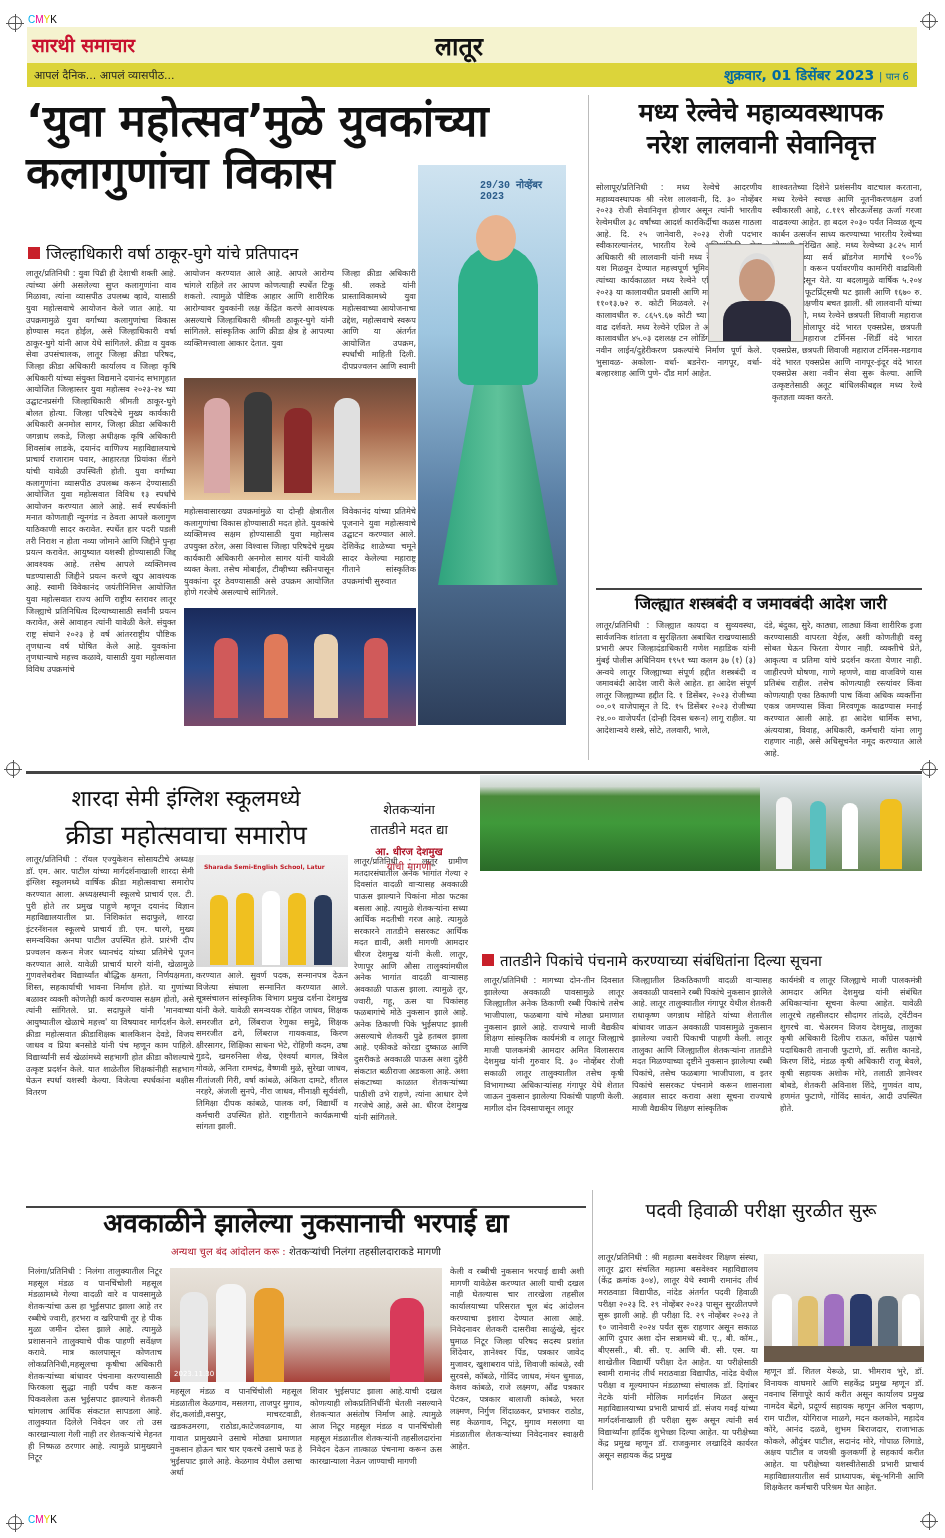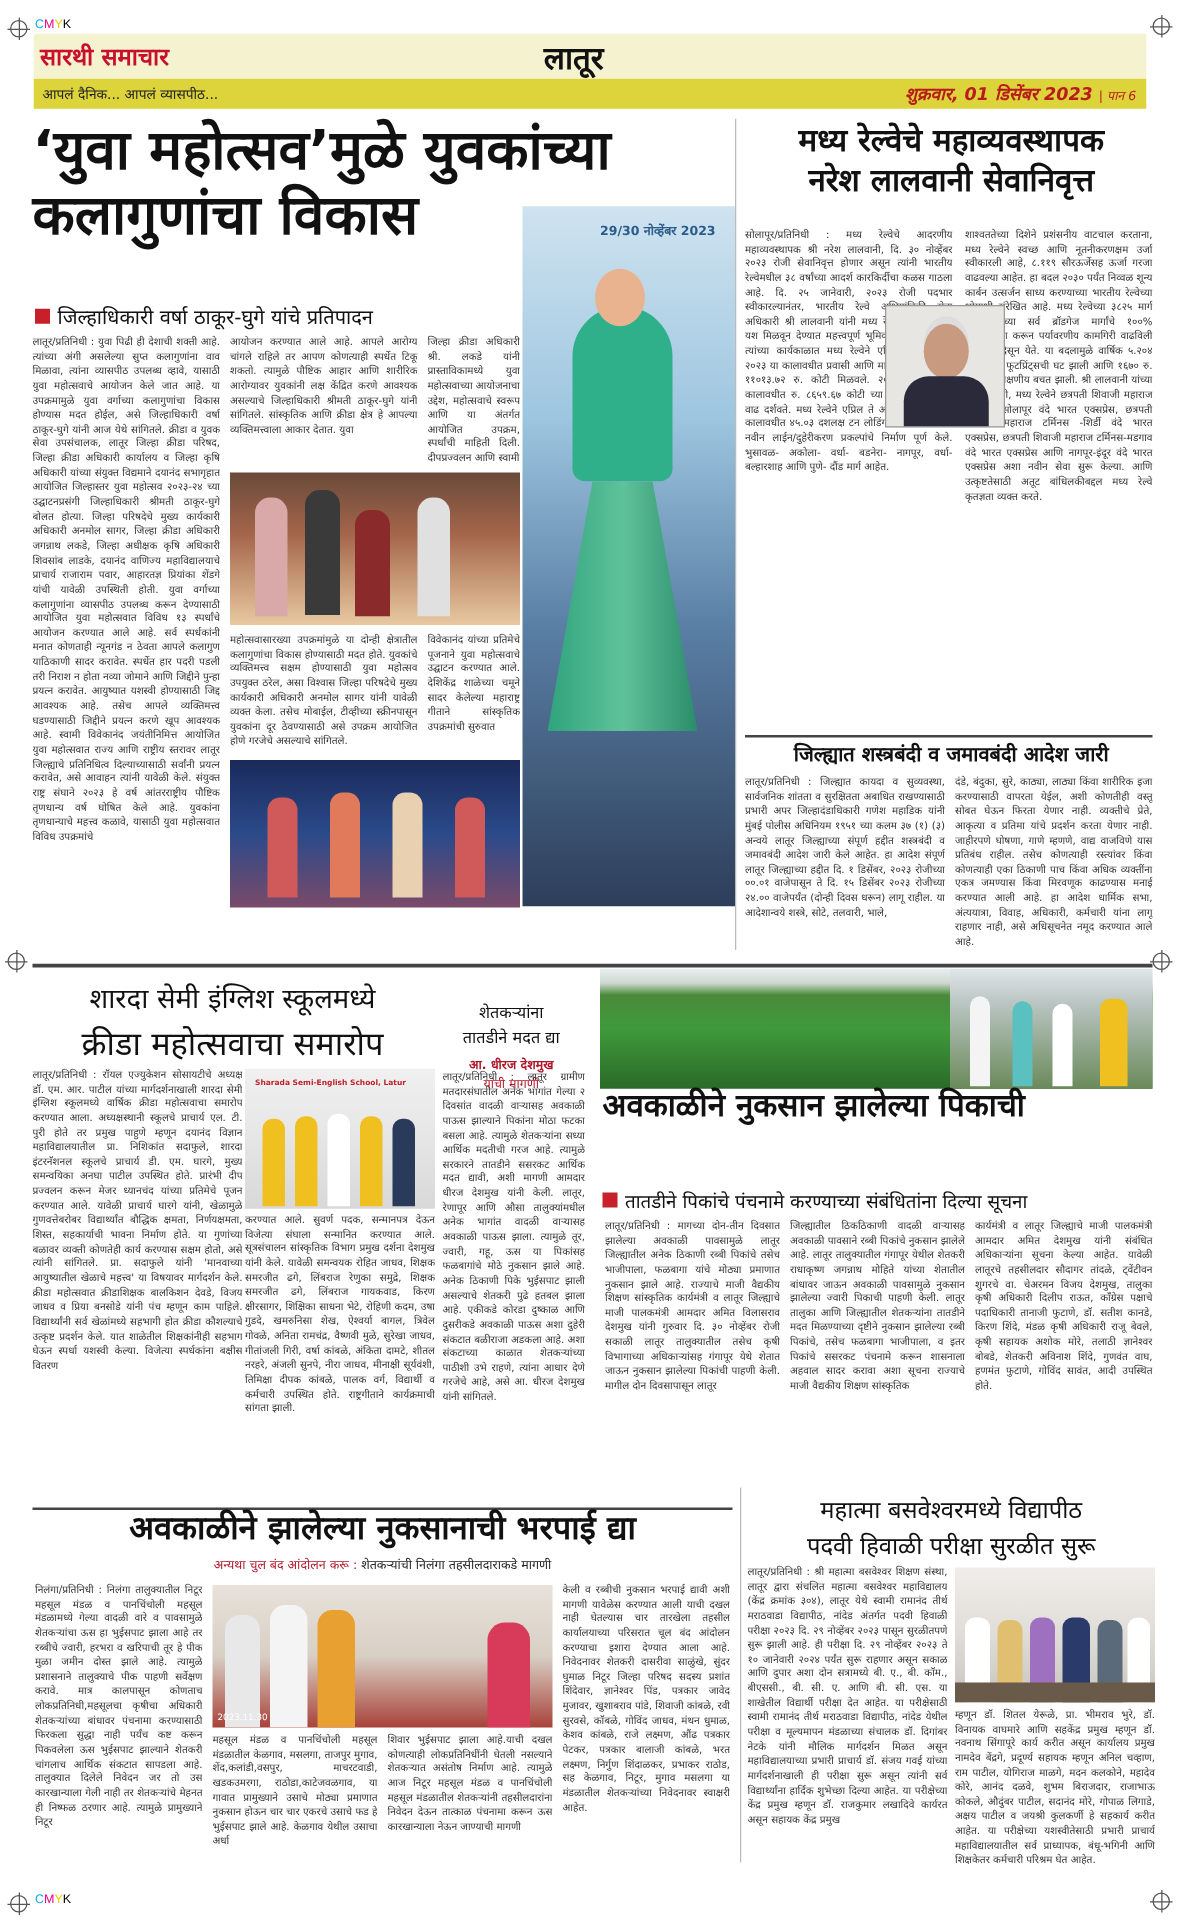--- a/index.html
+++ b/index.html
@@ -8,21 +8,21 @@
 .cmyk{font-size:10px;font-family:"Liberation Sans",sans-serif;}
 .cmyk .c{color:#00aeef}.cmyk .m{color:#ec008c}.cmyk .y{color:#e8d000}.cmyk .k{color:#000}
 .reg{width:14px;height:14px;border:1px solid #555;border-radius:50%;}
 .reg:before{content:"";position:absolute;left:-3px;right:-3px;top:6px;height:1px;background:#555;}
 .reg:after{content:"";position:absolute;top:-3px;bottom:-3px;left:6px;width:1px;background:#555;}
 .mast{left:27px;top:27px;width:890px;height:36px;background:#f5f3cf;}
 .brand{left:32px;top:32px;font-size:19px;font-weight:bold;color:#c8102e;}
 .city{left:435px;top:28px;font-size:25px;font-weight:bold;color:#111;}
 .band{left:27px;top:63px;width:890px;height:24px;background:#dcd43a;}
 .tag{left:34px;top:67px;font-size:11px;color:#222;}
-.date{right:36px;top:65px;font-size:14px;font-weight:bold;color:#b91c1c;font-style:italic;}
+.date{right:36px;top:65px;font-size:14px;font-weight:bold;color:#0369a1;}
 .date .pg{font-size:10px;font-weight:normal;}
 .h1{font-weight:900;color:#111;line-height:1.05;}
 .txt{font-size:8.2px;line-height:1.42;color:#333;text-align:justify;overflow:hidden;}
 .sub{font-size:16px;color:#111;display:flex;align-items:center;gap:6px;}
 .sq{width:12px;height:12px;background:#c8202a;display:inline-block;}
 .photo{overflow:hidden;}
 .rule{height:3px;background:#444;}
 .vr{width:1px;background:#bbb;}
 .red{color:#b0182a;}
 </style>
@@ -51,21 +51,21 @@
 
 <div class="abs h1" style="left:26px;top:98px;width:560px;font-size:44px;">
   <div>‘युवा महोत्सव’मुळे युवकांच्या</div>
   <div style="margin-top:6px;">कलागुणांचा विकास</div>
 </div>
 <div class="abs sub" style="left:28px;top:242px;width:400px;">
   <span class="sq"></span>
     <span>जिल्हाधिकारी वर्षा ठाकूर-घुगे यांचे प्रतिपादन</span>
 </div>
 
-<div class="abs photo" style="left:418px;top:165px;width:170px;height:560px;background:linear-gradient(180deg,#cfe3f0 0%,#9ec6e0 30%,#5a7fa5 60%,#2d3e5a 100%);">
+<div class="abs photo" style="left:418px;top:165px;width:148px;height:560px;background:linear-gradient(180deg,#cfe3f0 0%,#9ec6e0 30%,#5a7fa5 60%,#2d3e5a 100%);font-family:Liberation Mono, monospace;">
   <div class="abs" style="left:62px;top:12px;font-size:10px;color:#2b5c8a;font-weight:bold;">29/30 नोव्हेंबर 2023</div>
   <div class="abs" style="left:40px;top:80px;width:80px;height:140px;background:#2fb08a;border-radius:40px 40px 10px 10px;"></div>
   <div class="abs" style="left:58px;top:50px;width:40px;height:46px;background:#e9b38f;border-radius:50%;"></div>
   <div class="abs" style="left:20px;top:220px;width:120px;height:200px;background:linear-gradient(90deg,#2fa37d,#5ec29a,#2b8c6b);clip-path:polygon(30% 0,70% 0,100% 100%,0 100%);"></div>
 </div>
 
 <div class="abs txt" style="left:26px;top:268px;width:150px;height:508px;">लातूर/प्रतिनिधी : युवा पिढी ही देशाची शक्ती आहे. त्यांच्या अंगी असलेल्या सुप्त कलागुणांना वाव मिळावा, त्यांना व्यासपीठ उपलब्ध व्हावे, यासाठी युवा महोत्सवाचे आयोजन केले जात आहे. या उपक्रमामुळे युवा वर्गाच्या कलागुणांचा विकास होण्यास मदत होईल, असे जिल्हाधिकारी वर्षा ठाकूर-घुगे यांनी आज येथे सांगितले. क्रीडा व युवक सेवा उपसंचालक, लातूर जिल्हा क्रीडा परिषद, जिल्हा क्रीडा अधिकारी कार्यालय व जिल्हा कृषि अधिकारी यांच्या संयुक्त विद्यमाने दयानंद सभागृहात आयोजित जिल्हास्तर युवा महोत्सव २०२३-२४ च्या उद्घाटनप्रसंगी जिल्हाधिकारी श्रीमती ठाकूर-घुगे बोलत होत्या. जिल्हा परिषदेचे मुख्य कार्यकारी अधिकारी अनमोल सागर, जिल्हा क्रीडा अधिकारी जगन्नाथ लकडे, जिल्हा अधीक्षक कृषि अधिकारी शिवसांब लाडके, दयानंद वाणिज्य महाविद्यालयाचे प्राचार्य राजाराम पवार, आहारतज्ञ प्रियांका शेंडगे यांची यावेळी उपस्थिती होती. युवा वर्गाच्या कलागुणांना व्यासपीठ उपलब्ध करून देण्यासाठी आयोजित युवा महोत्सवात विविध १३ स्पर्धांचे आयोजन करण्यात आले आहे. सर्व स्पर्धकांनी मनात कोणताही न्यूनगंड न ठेवता आपले कलागुण याठिकाणी सादर करावेत. स्पर्धेत हार पदरी पडली तरी निराश न होता नव्या जोमाने आणि जिद्दीने पुन्हा प्रयत्न करावेत. आयुष्यात यशस्वी होण्यासाठी जिद्द आवश्यक आहे. तसेच आपले व्यक्तिमत्त्व घडण्यासाठी जिद्दीने प्रयत्न करणे खूप आवश्यक आहे. स्वामी विवेकानंद जयंतीनिमित्त आयोजित युवा महोत्सवात राज्य आणि राष्ट्रीय स्तरावर लातूर जिल्ह्याचे प्रतिनिधित्व दिल्याच्यासाठी सर्वांनी प्रयत्न करावेत, असे आवाहन त्यांनी यावेळी केले. संयुक्त राष्ट्र संघाने २०२३ हे वर्ष आंतरराष्ट्रीय पौष्टिक तृणधान्य वर्ष घोषित केले आहे. युवकांना तृणधान्याचे महत्त्व कळावे, यासाठी युवा महोत्सवात विविध उपक्रमांचे</div>
 <div class="abs txt" style="left:184px;top:268px;width:150px;height:110px;">आयोजन करण्यात आले आहे. आपले आरोग्य चांगले राहिले तर आपण कोणत्याही स्पर्धेत टिकू शकतो. त्यामुळे पौष्टिक आहार आणि शारीरिक आरोग्यावर युवकांनी लक्ष केंद्रित करणे आवश्यक असल्याचे जिल्हाधिकारी श्रीमती ठाकूर-घुगे यांनी सांगितले. सांस्कृतिक आणि क्रीडा क्षेत्र हे आपल्या व्यक्तिमत्त्वाला आकार देतात. युवा</div>
 <div class="abs txt" style="left:342px;top:268px;width:74px;height:110px;">जिल्हा क्रीडा अधिकारी श्री. लकडे यांनी प्रास्ताविकामध्ये युवा महोत्सवाच्या आयोजनाचा उद्देश, महोत्सवाचे स्वरूप आणि या अंतर्गत आयोजित उपक्रम, स्पर्धांची माहिती दिली. दीपप्रज्वलन आणि स्वामी</div>
 <div class="abs photo" style="left:184px;top:378px;width:232px;height:122px;background:linear-gradient(180deg,#6a4a3a 0%,#a4654a 40%,#e8c9a0 100%);">
@@ -127,21 +127,20 @@
 <div class="abs txt" style="left:354px;top:856px;width:114px;height:348px;">लातूर/प्रतिनिधी : लातूर ग्रामीण मतदारसंघातील अनेक भागांत गेल्या २ दिवसांत वादळी वाऱ्यासह अवकाळी पाऊस झाल्याने पिकांना मोठा फटका बसला आहे. त्यामुळे शेतकऱ्यांना सध्या आर्थिक मदतीची गरज आहे. त्यामुळे सरकारने तातडीने ससरकट आर्थिक मदत द्यावी, अशी मागणी आमदार धीरज देशमुख यांनी केली. लातूर, रेणापूर आणि औसा तालुक्यांमधील अनेक भागांत वादळी वाऱ्यासह अवकाळी पाऊस झाला. त्यामुळे तूर, ज्वारी, गहू, ऊस या पिकांसह फळबागांचे मोठे नुकसान झाले आहे. अनेक ठिकाणी पिके भुईसपाट झाली असल्याचे शेतकरी पुढे हतबल झाला आहे. एकीकडे कोरडा दुष्काळ आणि दुसरीकडे अवकाळी पाऊस अशा दुहेरी संकटात बळीराजा अडकला आहे. अशा संकटाच्या काळात शेतकऱ्यांच्या पाठीशी उभे राहणे, त्यांना आधार देणे गरजेचे आहे, असे आ. धीरज देशमुख यांनी सांगितले.</div>
 
 <div class="abs photo" style="left:480px;top:775px;width:442px;height:96px;background:linear-gradient(180deg,#e8eef0 0%,#cfd8d0 12%,#4a8a3a 22%,#3f9a3a 50%,#2a6a28 100%);">
   <div class="abs" style="left:280px;top:0;width:162px;height:96px;background:linear-gradient(180deg,#dfe6e8 0%,#b8c4c0 30%,#6a8a5a 100%);"></div>
   <div class="abs" style="left:296px;top:22px;width:16px;height:72px;background:#f4f4f4;border-radius:8px 8px 0 0;"></div>
   <div class="abs" style="left:330px;top:26px;width:16px;height:68px;background:#5ac0c0;border-radius:8px 8px 0 0;"></div>
   <div class="abs" style="left:362px;top:28px;width:16px;height:66px;background:#ffffff;border-radius:8px 8px 0 0;"></div>
   <div class="abs" style="left:400px;top:24px;width:22px;height:70px;background:#f0c020;border-radius:8px 8px 0 0;"></div>
 </div>
 <div class="abs h1" style="left:482px;top:872px;width:440px;font-size:25px;font-weight:bold;">
-  <div>अवकाळीने नुकसान झालेल्या पिकाची</div>
 </div>
 <div class="abs sub" style="left:482px;top:950px;width:440px;font-size:15px;">
   <span class="sq"></span>
     <span>तातडीने पिकांचे पंचनामे करण्याच्या संबंधितांना दिल्या सूचना</span>
 </div>
 <div class="abs txt" style="left:484px;top:975px;width:140px;height:230px;">लातूर/प्रतिनिधी : मागच्या दोन-तीन दिवसात झालेल्या अवकाळी पावसामुळे लातूर जिल्ह्यातील अनेक ठिकाणी रब्बी पिकांचे तसेच भाजीपाला, फळबागा यांचे मोठ्या प्रमाणात नुकसान झाले आहे. राज्याचे माजी वैद्यकीय शिक्षण सांस्कृतिक कार्यमंत्री व लातूर जिल्ह्याचे माजी पालकमंत्री आमदार अमित विलासराव देशमुख यांनी गुरुवार दि. ३० नोव्हेंबर रोजी सकाळी लातूर तालुक्यातील तसेच कृषी विभागाच्या अधिकाऱ्यांसह गंगापूर येथे शेतात जाऊन नुकसान झालेल्या पिकांची पाहणी केली. मागील दोन दिवसापासून लातूर</div>
 <div class="abs txt" style="left:632px;top:975px;width:140px;height:230px;">जिल्ह्यातील ठिकठिकाणी वादळी वाऱ्यासह अवकाळी पावसाने रब्बी पिकांचे नुकसान झालेले आहे. लातूर तालुक्यातील गंगापूर येथील शेतकरी राधाकृष्ण जगन्नाथ मोहिते यांच्या शेतातील बांधावर जाऊन अवकाळी पावसामुळे नुकसान झालेल्या ज्वारी पिकाची पाहणी केली. लातूर तालुका आणि जिल्ह्यातील शेतकऱ्यांना तातडीने मदत मिळण्याच्या दृष्टीने नुकसान झालेल्या रब्बी पिकांचे, तसेच फळबागा भाजीपाला, व इतर पिकांचे ससरकट पंचनामे करून शासनाला अहवाल सादर करावा अशा सूचना राज्याचे माजी वैद्यकीय शिक्षण सांस्कृतिक</div>
 <div class="abs txt" style="left:780px;top:975px;width:142px;height:230px;">कार्यमंत्री व लातूर जिल्ह्याचे माजी पालकमंत्री आमदार अमित देशमुख यांनी संबंधित अधिकाऱ्यांना सूचना केल्या आहेत. यावेळी लातूरचे तहसीलदार सौदागर तांदळे, ट्वेंटीवन शुगरचे वा. चेअरमन विजय देशमुख, तालुका कृषी अधिकारी दिलीप राऊत, काँग्रेस पक्षाचे पदाधिकारी तानाजी फुटाणे, डॉ. सतीश कानडे, किरण शिंदे, मंडळ कृषी अधिकारी राजू बेवले, कृषी सहायक अशोक मोरे, तलाठी ज्ञानेश्वर बोबडे, शेतकरी अविनाश शिंदे, गुणवंत वाघ, हणमंत फुटाणे, गोविंद सावंत, आदी उपस्थित होते.</div>
 
 <div class="abs rule" style="left:26px;top:1206px;width:560px;height:2px;"></div>
@@ -159,21 +158,20 @@
   <div class="abs" style="left:220px;top:30px;width:34px;height:84px;background:#d83a5a;border-radius:14px 14px 0 0;"></div>
   <div class="abs" style="left:4px;top:102px;font-size:7px;color:#fff;">2023.11.30</div>
 </div>
 <div class="abs txt" style="left:170px;top:1386px;width:132px;height:106px;">महसूल मंडळ व पानचिंचोली महसूल मंडळातील केळगाव, मसलगा, ताजपुर मुगाव, शेंद,कलांडी,वसपुर, माचरटवाडी, खडकउमरगा, राठोडा,काटेजवळगाव, या गावात प्रामुख्याने उसाचे मोठ्या प्रमाणात नुकसान होऊन चार चार एकरचे उसाचे फड हे भुईसपाट झाले आहे. केळगाव येथील उसाचा अर्धा</div>
 <div class="abs txt" style="left:310px;top:1386px;width:132px;height:106px;">शिवार भुईसपाट झाला आहे.याची दखल कोणत्याही लोकप्रतिनिधींनी घेतली नसल्याने शेतकऱ्यात असंतोष निर्माण आहे. त्यामुळे आज निटूर महसूल मंडळ व पानचिंचोली महसूल मंडळातील शेतकऱ्यांनी तहसीलदारांना निवेदन देऊन तात्काळ पंचनामा करून ऊस कारखान्याला नेऊन जाण्याची मागणी</div>
 <div class="abs txt" style="left:450px;top:1266px;width:134px;height:226px;">केली व रब्बीची नुकसान भरपाई द्यावी अशी मागणी यावेळेस करण्यात आली याची दखल नाही घेतल्यास चार तारखेला तहसील कार्यालयाच्या परिसरात चूल बंद आंदोलन करण्याचा इशारा देण्यात आला आहे. निवेदनावर शेतकरी दासरीवा साळुंखे, सुंदर घुमाळ निटूर जिल्हा परिषद सदस्य प्रशांत शिंदेवार, ज्ञानेश्वर पिंड, पत्रकार जावेद मुजावर, खुशाबराव पांडे, शिवाजी कांबळे, रवी सुरवसे, कॉबळे, गोविंद जाधव, मंथन धुमाळ, केशव कांबळे, राजे लक्ष्मण, औंढ पत्रकार पेटकर, पत्रकार बालाजी कांबळे, भरत लक्ष्मण, निर्गुण शिंदाळकर, प्रभाकर राठोड, सह केळगाव, निटूर, मुगाव मसलगा या मंडळातील शेतकऱ्यांच्या निवेदनावर स्वाक्षरी आहेत.</div>
 
 <div class="abs vr" style="left:592px;top:1190px;height:300px;"></div>
 
 <div class="abs" style="left:598px;top:1194px;width:326px;text-align:center;color:#111;">
-  <div style="font-size:19px;">महात्मा बसवेश्वरमध्ये विद्यापीठ</div>
   <div style="font-size:19px;margin-top:3px;">पदवी हिवाळी परीक्षा सुरळीत सुरू</div>
 </div>
 <div class="abs txt" style="left:598px;top:1252px;width:160px;height:240px;">लातूर/प्रतिनिधी : श्री महात्मा बसवेश्वर शिक्षण संस्था, लातूर द्वारा संचलित महात्मा बसवेश्वर महाविद्यालय (केंद्र क्रमांक ३०४), लातूर येथे स्वामी रामानंद तीर्थ मराठवाडा विद्यापीठ, नांदेड अंतर्गत पदवी हिवाळी परीक्षा २०२३ दि. २९ नोव्हेंबर २०२३ पासून सुरळीतपणे सुरू झाली आहे. ही परीक्षा दि. २९ नोव्हेंबर २०२३ ते १० जानेवारी २०२४ पर्यंत सुरू राहणार असून सकाळ आणि दुपार अशा दोन सत्रामध्ये बी. ए., बी. कॉम., बीएससी., बी. सी. ए. आणि बी. सी. एस. या शाखेतील विद्यार्थी परीक्षा देत आहेत. या परीक्षेसाठी स्वामी रामानंद तीर्थ मराठवाडा विद्यापीठ, नांदेड येथील परीक्षा व मूल्यमापन मंडळाच्या संचालक डॉ. दिगांबर नेटके यांनी मौलिक मार्गदर्शन मिळत असून महाविद्यालयाच्या प्रभारी प्राचार्य डॉ. संजय गवई यांच्या मार्गदर्शनाखाली ही परीक्षा सुरू असून त्यांनी सर्व विद्यार्थ्यांना हार्दिक शुभेच्छा दिल्या आहेत. या परीक्षेच्या केंद्र प्रमुख म्हणून डॉ. राजकुमार लखादिवे कार्यरत असून सहायक केंद्र प्रमुख</div>
 <div class="abs photo" style="left:764px;top:1254px;width:160px;height:108px;background:linear-gradient(180deg,#f0eeea 0%,#e0ddd8 50%,#c8c4bc 100%);">
   <div class="abs" style="left:8px;top:40px;width:20px;height:68px;background:#ffffff;border-radius:8px 8px 0 0;"></div>
   <div class="abs" style="left:34px;top:42px;width:20px;height:66px;background:#e0c070;border-radius:8px 8px 0 0;"></div>
   <div class="abs" style="left:60px;top:40px;width:20px;height:68px;background:#a070c0;border-radius:8px 8px 0 0;"></div>
   <div class="abs" style="left:86px;top:40px;width:22px;height:68px;background:#2a3a6a;border-radius:8px 8px 0 0;"></div>
   <div class="abs" style="left:114px;top:42px;width:20px;height:66px;background:#5a6a7a;border-radius:8px 8px 0 0;"></div>
   <div class="abs" style="left:138px;top:40px;width:18px;height:68px;background:#ffffff;border-radius:8px 8px 0 0;"></div>

